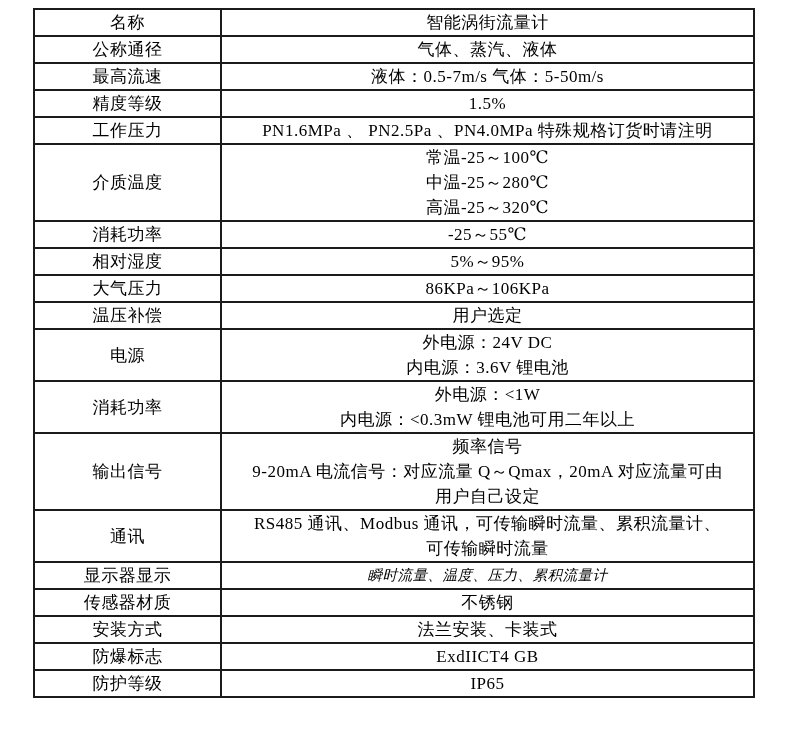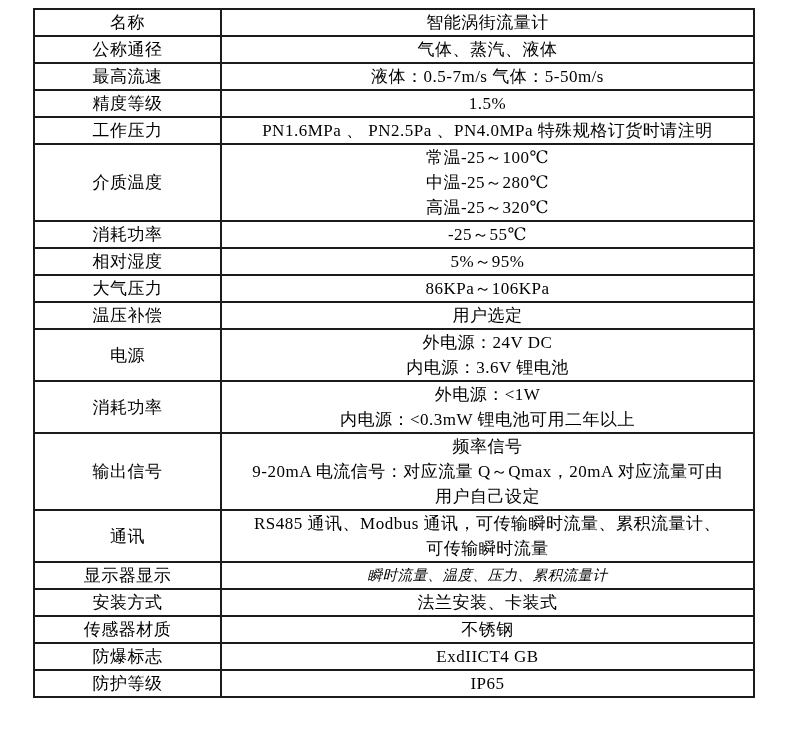--- a/index.html
+++ b/index.html
@@ -154,29 +154,29 @@
             <div class="value-line">可传输瞬时流量</div>
           </td>
   </tr>
         <tr class="small-value">
     <th>显示器显示</th>
     <td>
             <div class="value-line">瞬时流量、温度、压力、累积流量计</div>
           </td>
   </tr>
         <tr>
+    <th>传感器材质</th>
+    <td>
+            <div class="value-line">不锈钢</div>
+          </td>
+  </tr>
+        <tr>
     <th>安装方式</th>
     <td>
             <div class="value-line">法兰安装、卡装式</div>
-          </td>
-  </tr>
-        <tr>
-    <th>传感器材质</th>
-    <td>
-            <div class="value-line">不锈钢</div>
           </td>
   </tr>
         <tr>
     <th>防爆标志</th>
     <td>
             <div class="value-line">ExdIICT4 GB</div>
           </td>
   </tr>
         <tr>
     <th>防护等级</th>

